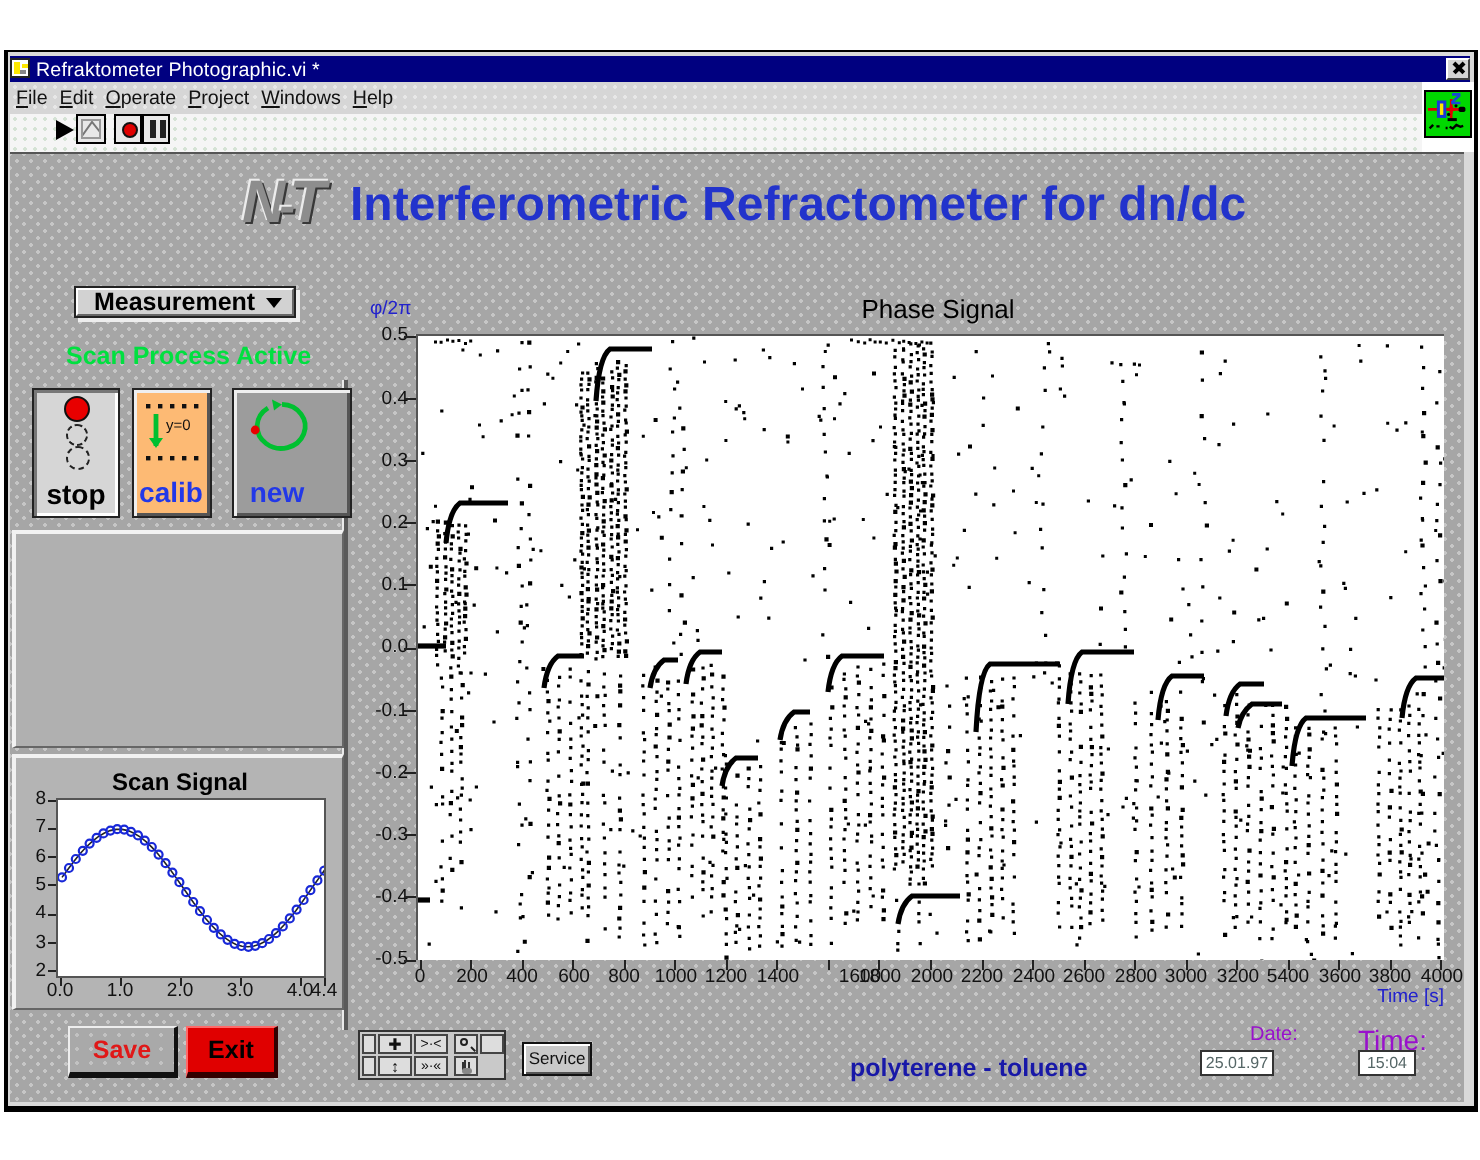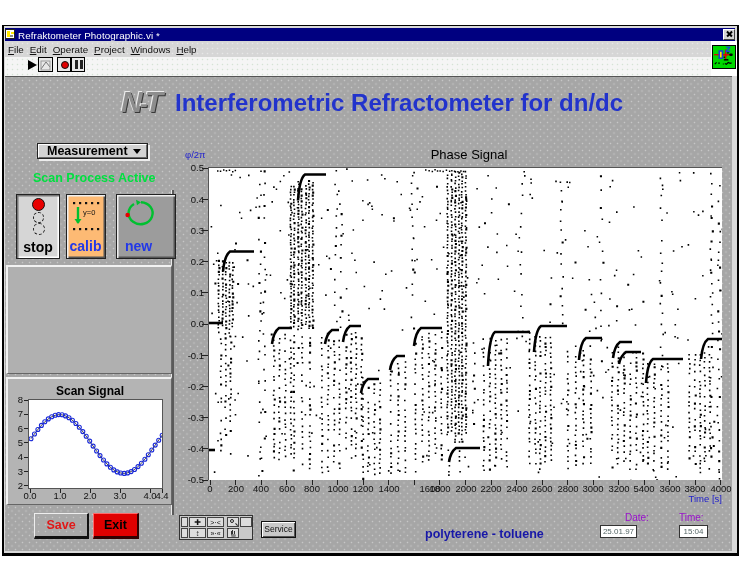--- a/index.html
+++ b/index.html
@@ -298,14 +298,14 @@
 <div style="position:absolute;left:669px;top:480px;width:1px;height:5px;background:#222"></div>
 <div class="lab" style="left:681px;top:483px;width:28px;text-align:center">3800</div>
 <div style="position:absolute;left:695px;top:480px;width:1px;height:5px;background:#222"></div>
 <div class="lab" style="left:707px;top:483px;width:28px;text-align:center">4000</div>
 <div style="position:absolute;left:720px;top:480px;width:1px;height:5px;background:#222"></div>
 <div class="abs" style="left:662px;top:493px;width:60px;text-align:right;font-size:9.5px;color:#2222cc">Time [s]</div>
 
 <div class="abs" style="left:425px;top:527px;font-size:12.5px;font-weight:bold;color:#1818a8">polyterene - toluene</div>
 <div class="abs" style="left:625px;top:512px;font-size:10px;color:#9911cc">Date:</div>
 <div class="abs" style="left:600px;top:525px;width:37px;height:13px;background:#fff;border:1px solid #333;font-size:8px;color:#566;text-align:center;line-height:12px">25.01.97</div>
-<div class="abs" style="left:679px;top:512px;font-size:10px;color:#9911cc">Time:</div>
+<div class="abs" style="left:679px;top:512px;font-size:14px;color:#9911cc">Time:</div>
 <div class="abs" style="left:679px;top:525px;width:29px;height:13px;background:#fff;border:1px solid #333;font-size:8px;color:#566;text-align:center;line-height:12px">15:04</div>
 
 </body></html>

